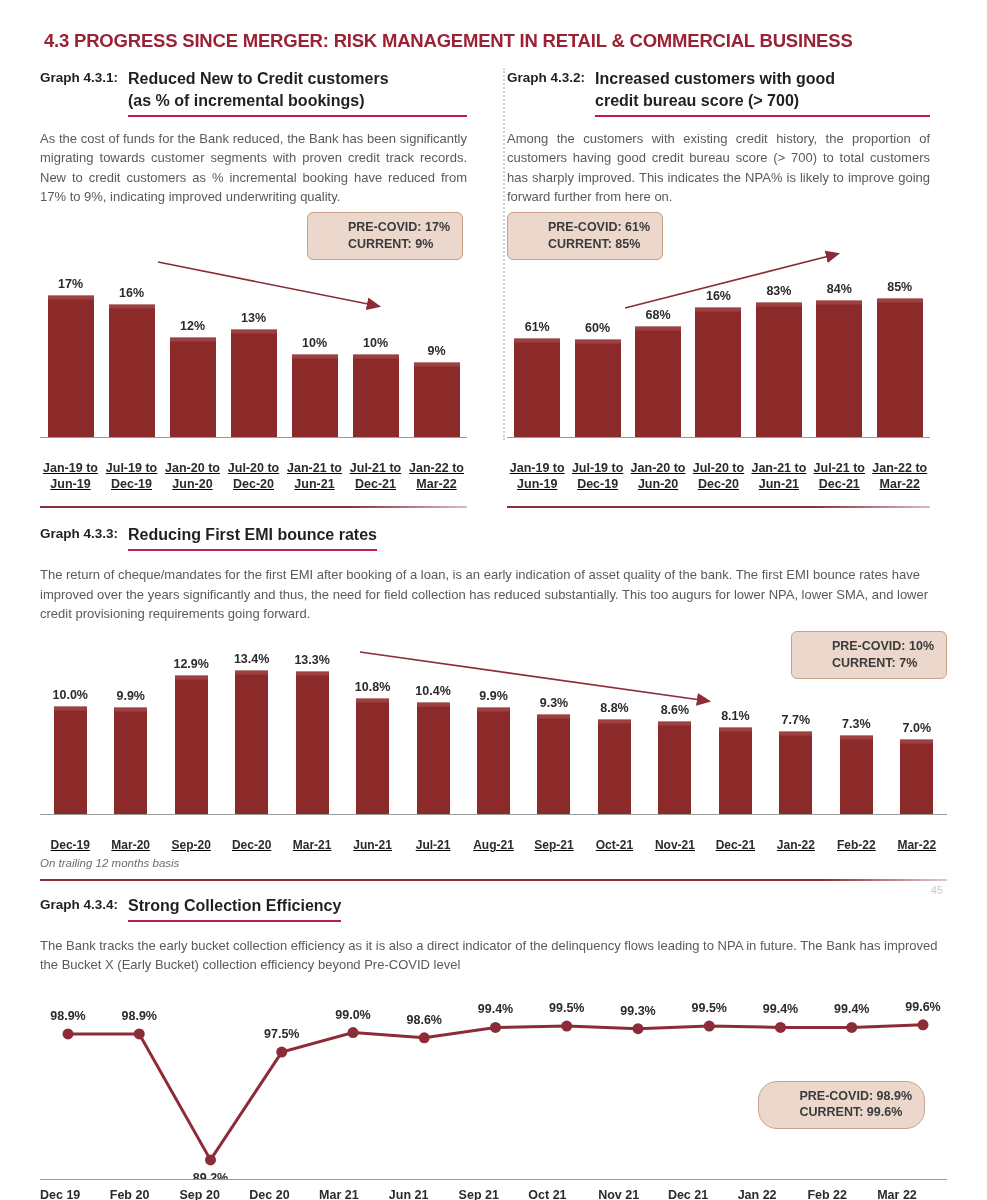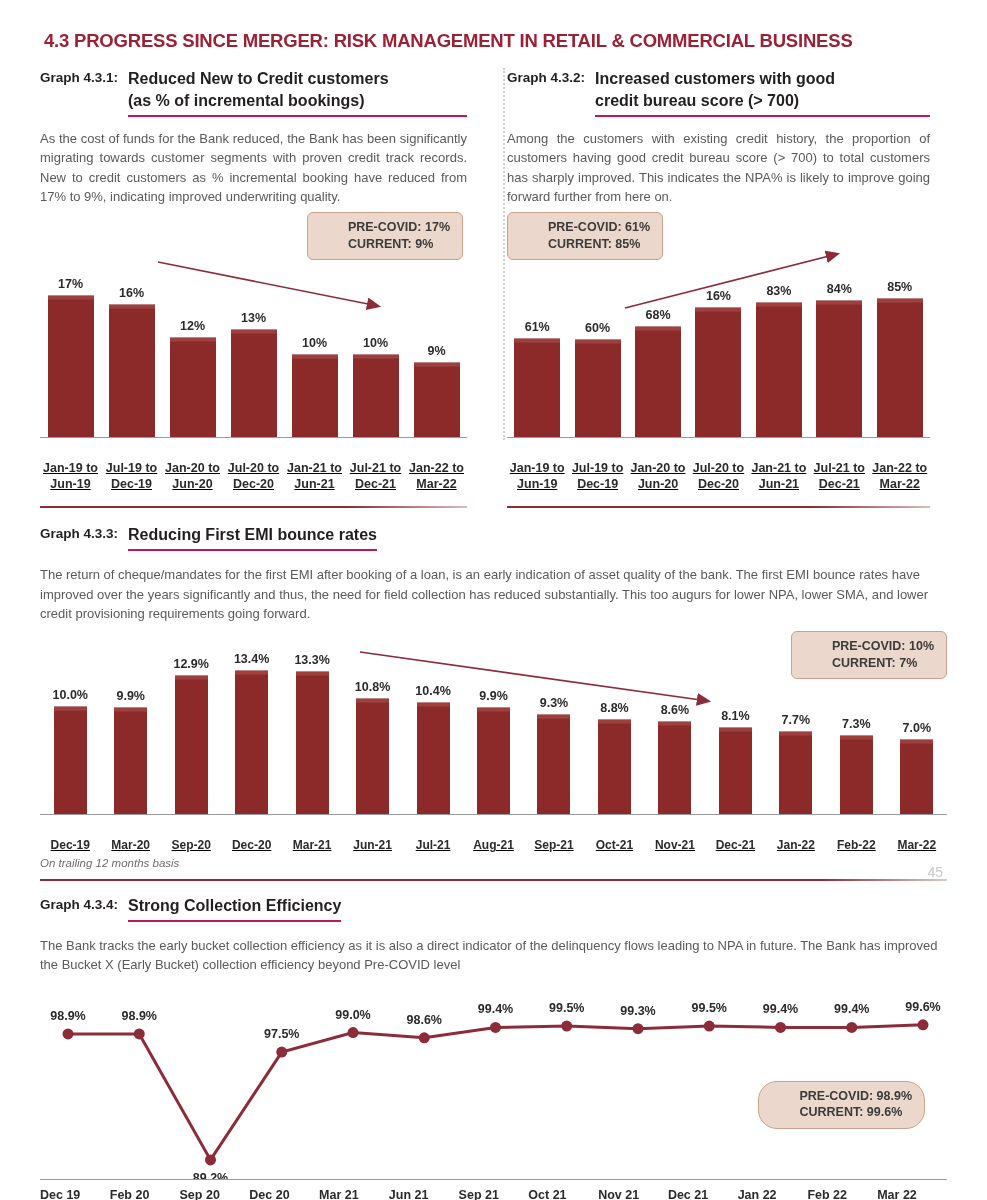--- a/index.html
+++ b/index.html
@@ -189,22 +189,22 @@
 
   .footer-text {
     font-size: 13px;
     color: #5a5a5a;
     line-height: 1.5;
     margin-top: 14px;
   }
   .pagenum {
     position: absolute;
     right: 44px;
-    bottom: 20px;
-    font-size: 14px;
+    bottom: 4px;
+    font-size: 11px;
     color: #c9c9c9;
   }
 </style>
 </head>
 <body>
 
 <div class="page">
 
   <div class="section-title">4.3 PROGRESS SINCE MERGER: RISK MANAGEMENT IN RETAIL &amp; COMMERCIAL BUSINESS</div>
 

